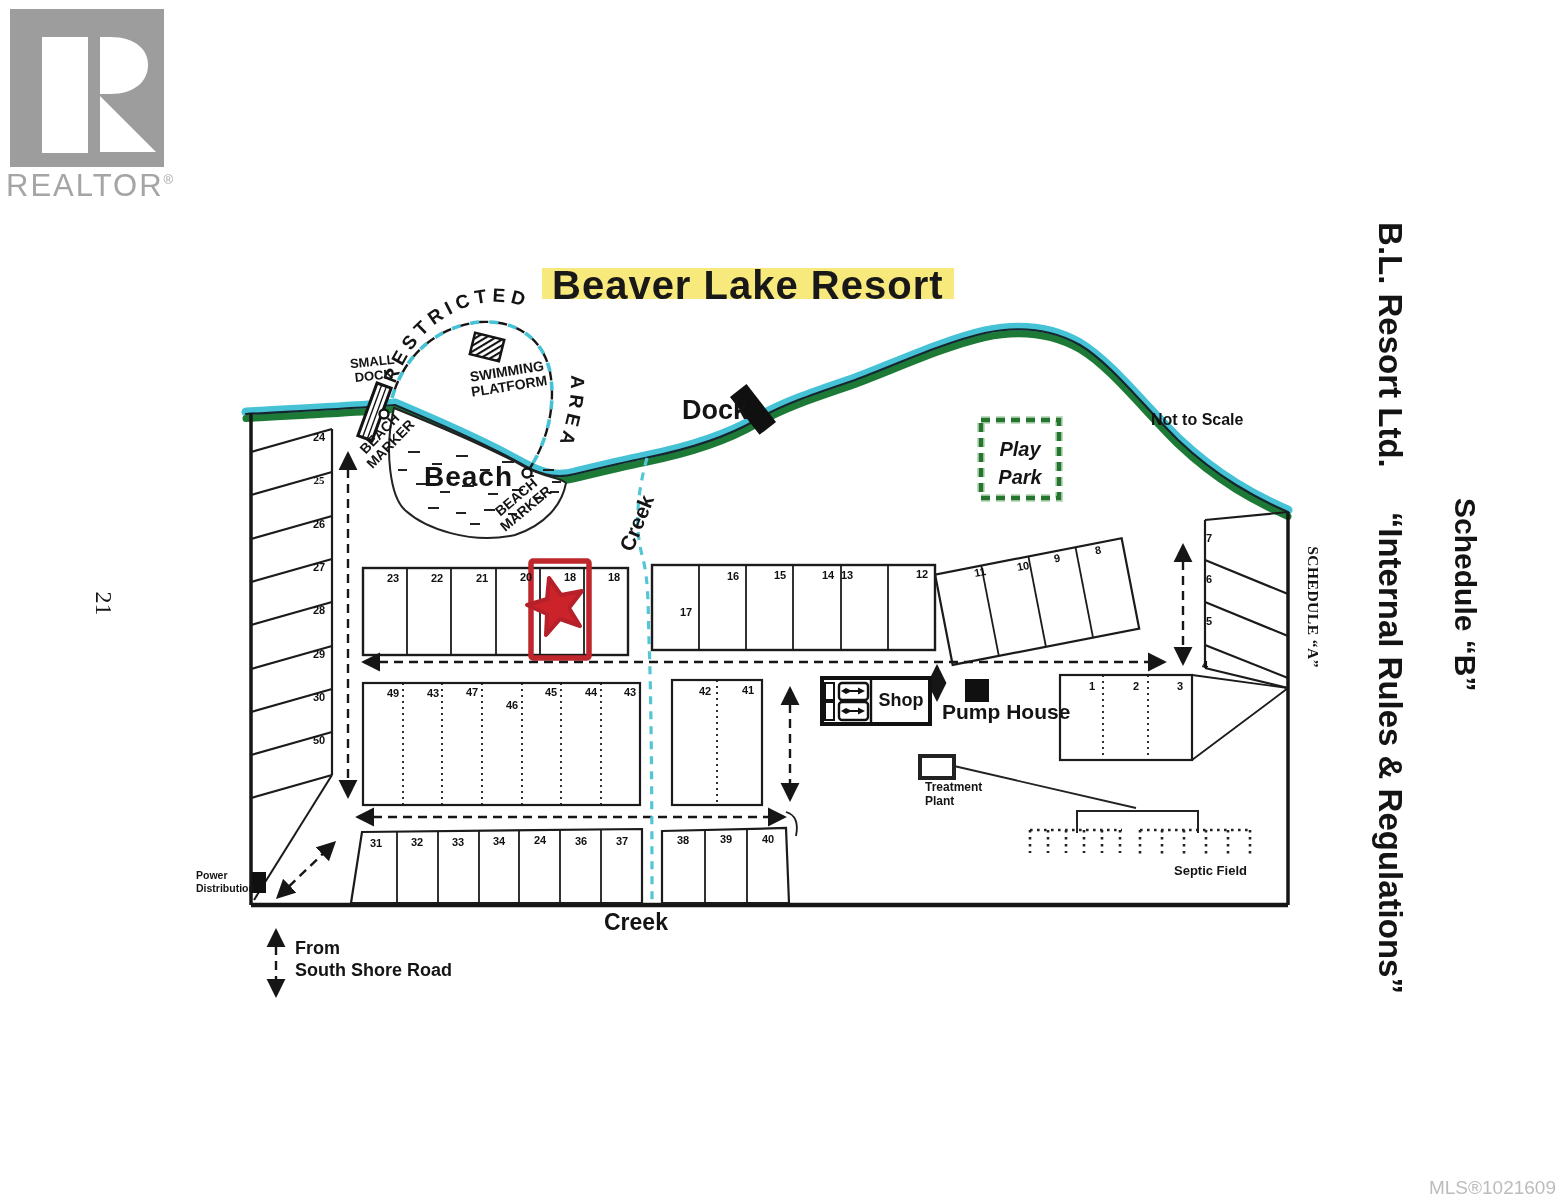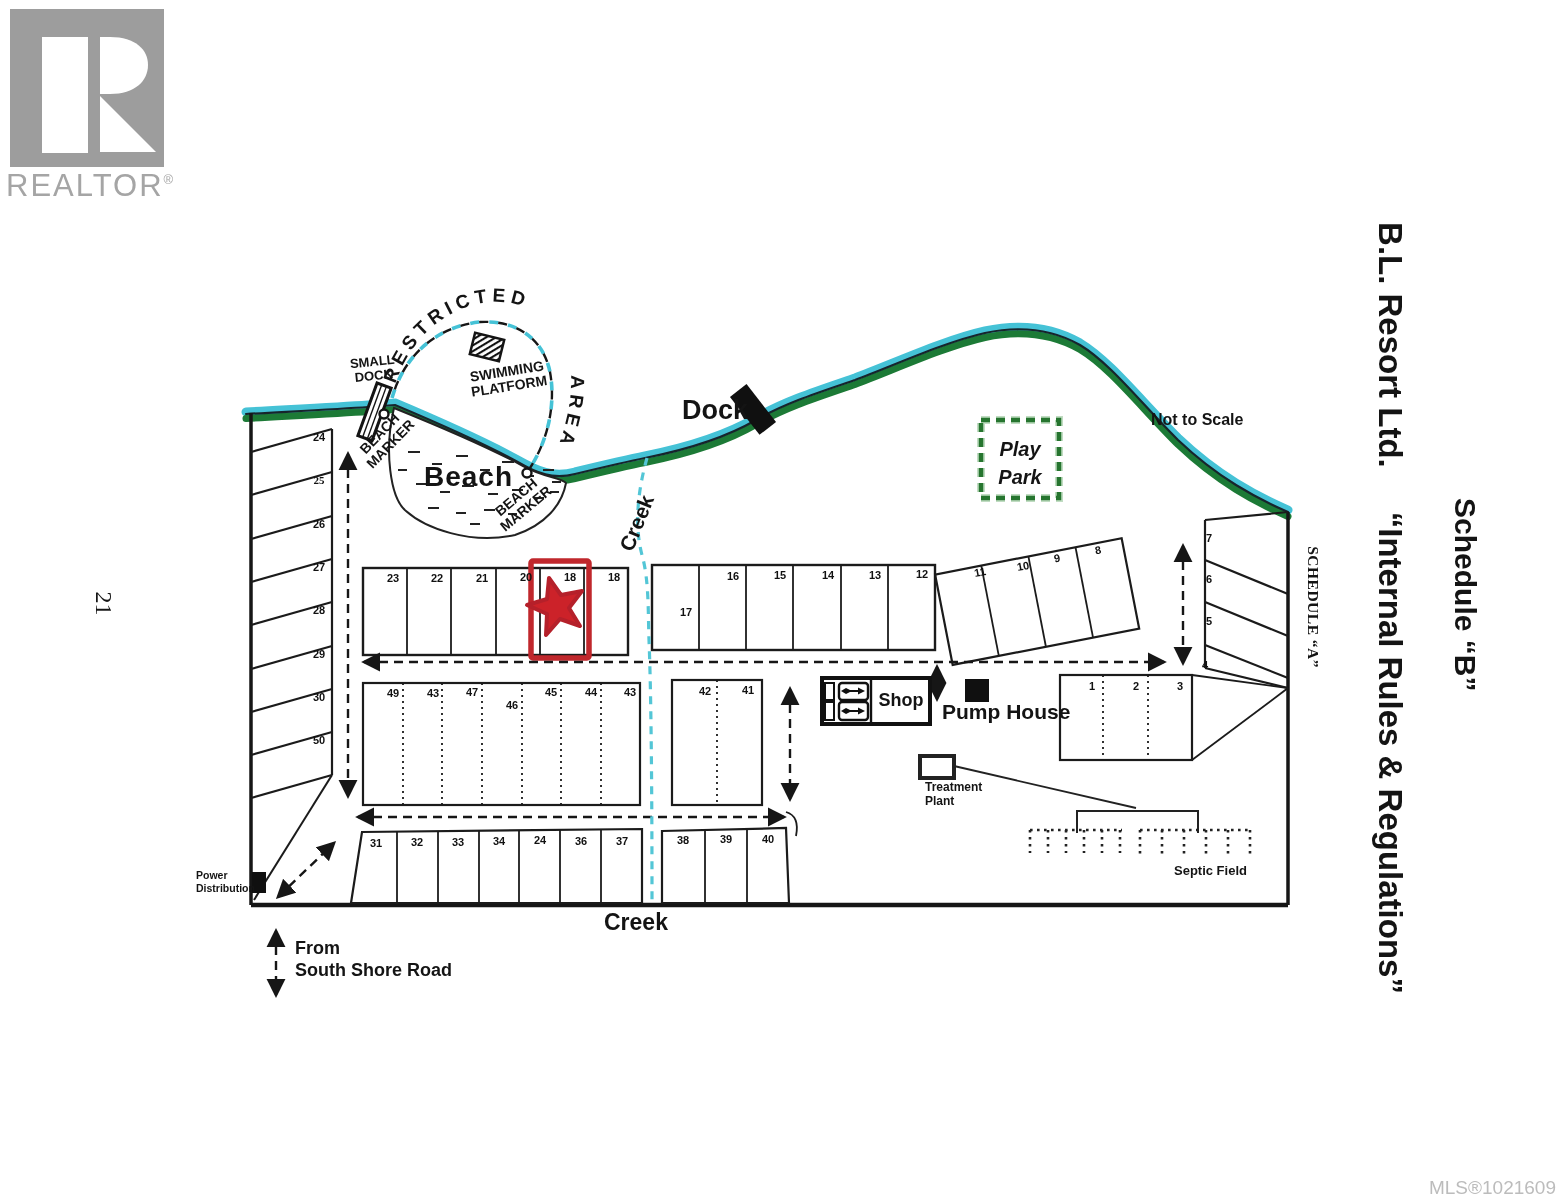--- a/index.html
+++ b/index.html
@@ -221,20 +221,21 @@
       </g>
     </g>
 
     <rect x="252" y="872" width="14" height="21" fill="#101010"></rect>
   </svg>
 
   <div class="lb gray" style="left:6px;top:170px;font-size:31px;letter-spacing:2px;">
     <span>REALTOR</span><span style="font-size:13px;position:relative;top:-12px;">®</span>
   </div>
 
+  <div class="lb title" style="left:542px;top:264px;">Beaver Lake Resort</div>
 
   <div class="lb wrap" style="left:344px;top:355px;width:58px;font-size:13px;transform:rotate(-6deg);">SMALL DOCK</div>
 
   <div class="lb wrap" style="left:452px;top:364px;width:112px;font-size:14px;transform:rotate(-9deg);">
     <div>SWIMMING</div>
     <div>PLATFORM</div>
   </div>
 
   <div class="lb wrap" style="left:342px;top:424px;width:86px;font-size:14px;transform:rotate(-46deg);">BEACH MARKER</div>
   <div class="lb wrap" style="left:478px;top:488px;width:86px;font-size:14px;transform:rotate(-40deg);">BEACH MARKER</div>
@@ -299,21 +300,21 @@
       <div class="lotnum" style="left: 393px; top: 578px;">23</div>
       <div class="lotnum" style="left: 437px; top: 578px;">22</div>
       <div class="lotnum" style="left: 482px; top: 578px;">21</div>
       <div class="lotnum" style="left: 526px; top: 577px;">20</div>
       <div class="lotnum" style="left: 570px; top: 577px;">18</div>
       <div class="lotnum" style="left: 614px; top: 577px;">18</div>
       <div class="lotnum" style="left: 686px; top: 576px; margin-top: 36px;">17</div>
       <div class="lotnum" style="left: 733px; top: 576px;">16</div>
       <div class="lotnum" style="left: 780px; top: 575px;">15</div>
       <div class="lotnum" style="left: 828px; top: 575px;">14</div>
-      <div class="lotnum" style="left: 875px; top: 575px;">13</div>
+      <div class="lotnum" style="left: 847px; top: 575px;">13</div>
       <div class="lotnum" style="left: 922px; top: 574px;">12</div>
       <div class="lotnum" style="left: 980px; top: 572px; transform: translate(-50%, -50%) rotate(-11deg);">11</div>
       <div class="lotnum" style="left: 1023px; top: 566px; transform: translate(-50%, -50%) rotate(-11deg);">10</div>
       <div class="lotnum" style="left: 1057px; top: 558px; transform: translate(-50%, -50%) rotate(-11deg);">9</div>
       <div class="lotnum" style="left: 1098px; top: 550px; transform: translate(-50%, -50%) rotate(-11deg);">8</div>
       <div class="lotnum" style="left: 1209px; top: 538px;">7</div>
       <div class="lotnum" style="left: 1209px; top: 579px;">6</div>
       <div class="lotnum" style="left: 1209px; top: 621px;">5</div>
       <div class="lotnum" style="left: 1205px; top: 665px;">4</div>
       <div class="lotnum" style="left: 1092px; top: 686px;">1</div>

